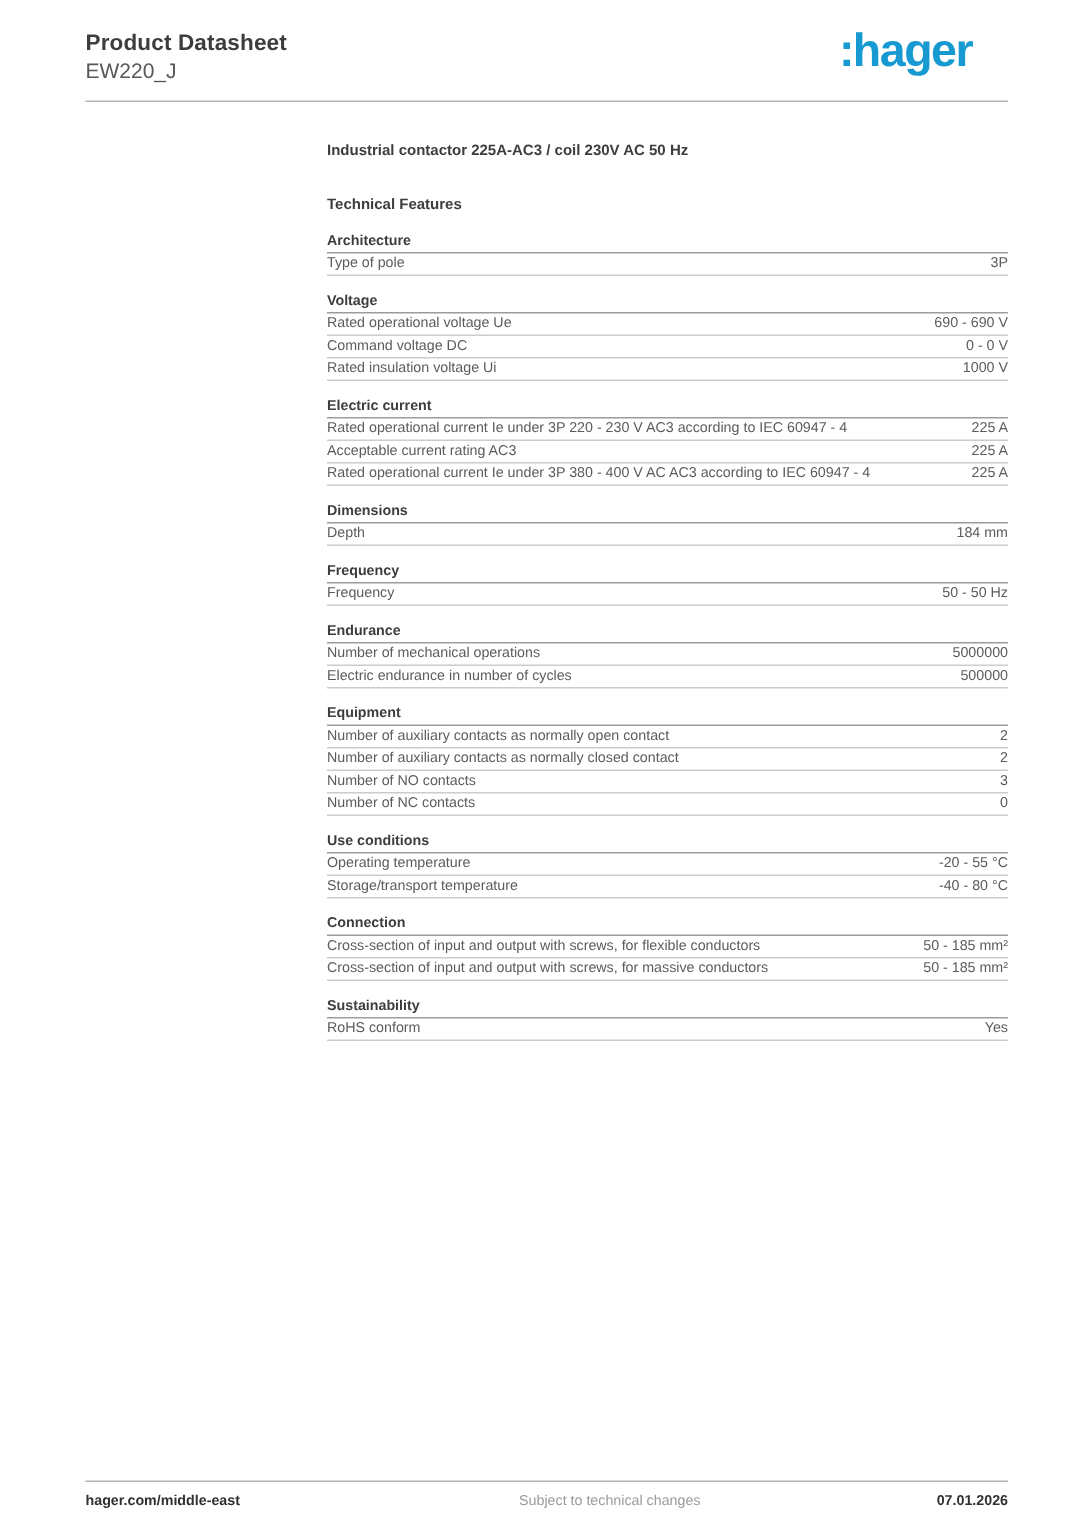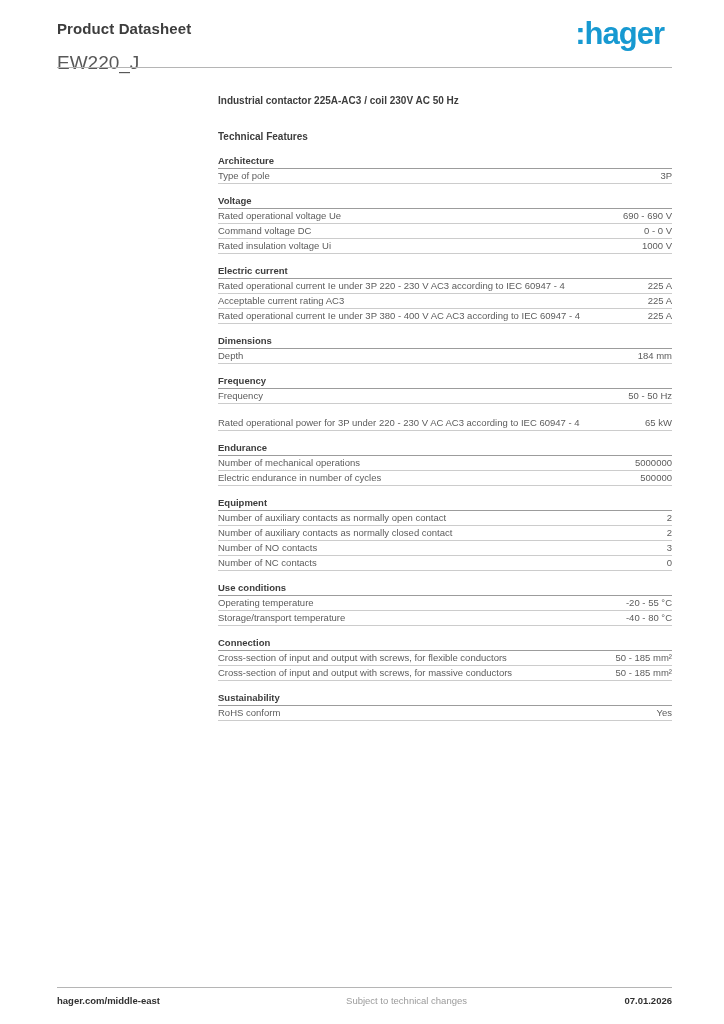--- a/index.html
+++ b/index.html
@@ -11,32 +11,32 @@
     overflow: hidden;
   }
   .page {
     position: absolute; inset: 0;
     background: #ffffff;
   }
 
   
   .header {
     position: absolute;
-    left: 57px; right: 52px; top: 20px;
+    left: 57px; right: 68px; top: 20px;
   }
   .header-title {
     font-size: 15px;
     font-weight: bold;
     color: #3d3d3d;
     letter-spacing: 0.1px;
   }
   .header-subtitle {
-    font-size: 19px;
+    font-size: 14px;
     color: #585858;
-    margin-top: 15px;
+    margin-top: 2px;
   }
   .logo {
     position: absolute;
     right: 8px; top: -4px;
     font-size: 31px;
     font-weight: bold;
     color: #1799d1;
     letter-spacing: -1px;
   }
   .header-rule {
@@ -176,24 +176,20 @@
           </div>
         </div>
         <div class="section">
           <div class="section-title">Frequency</div>
           <div class="row">
             <span class="row-label">Frequency</span>
             <span class="row-value">50 - 50 Hz</span>
           </div>
         </div>
         <div class="section">
-          <div class="row">
-            <span class="row-label">Rated operational power for 3P under 220 - 230 V AC AC3 according to IEC 60947 - 4</span>
-            <span class="row-value">65 kW</span>
-          </div>
         </div>
         <div class="section">
           <div class="section-title">Endurance</div>
           <div class="row">
             <span class="row-label">Number of mechanical operations</span>
             <span class="row-value">5000000</span>
           </div>
           <div class="row">
             <span class="row-label">Electric endurance in number of cycles</span>
             <span class="row-value">500000</span>

